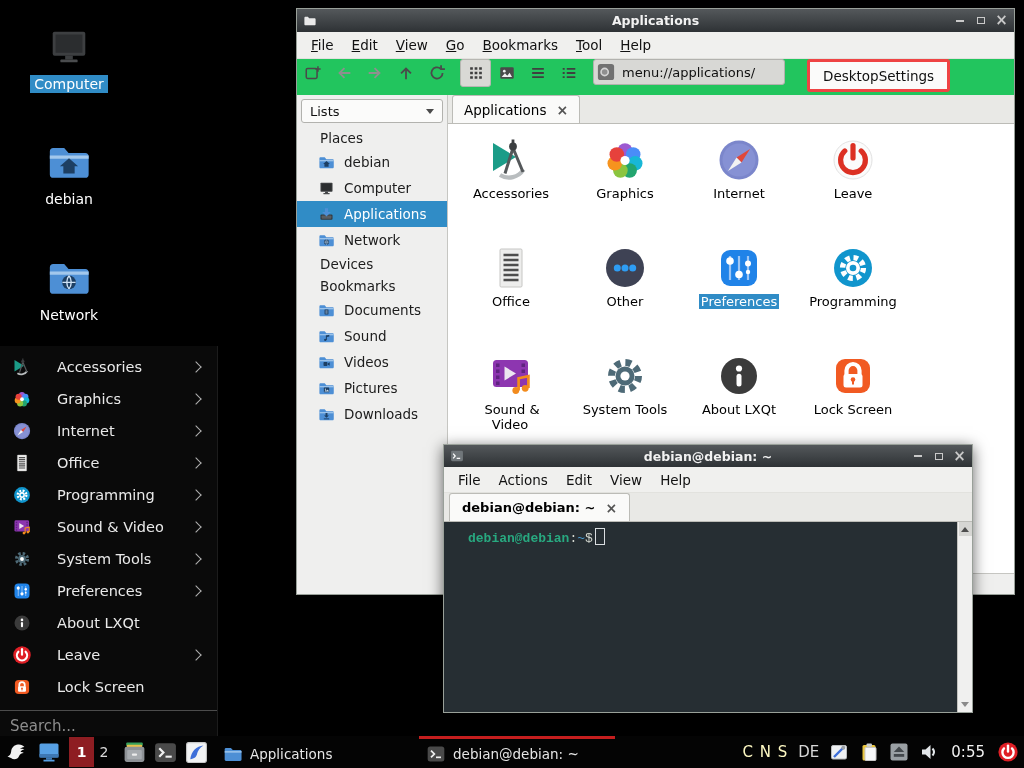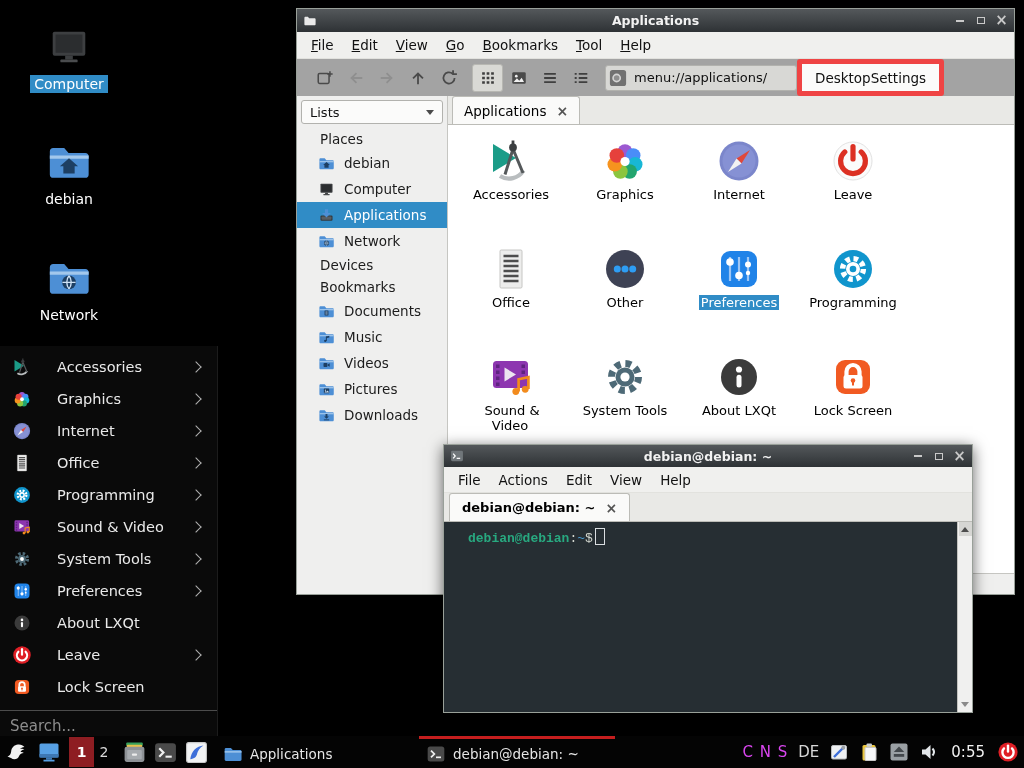--- a/index.html
+++ b/index.html
@@ -32,26 +32,26 @@
   .wbtns{margin-left:auto;display:flex;gap:8px;z-index:1}
   .wb{width:13px;height:13px;display:flex;align-items:center;justify-content:center}
   .wb-min i{width:8px;height:2px;background:#c9c9c9}
   .wb-max i{width:8px;height:7px;border:1.5px solid #c9c9c9;box-sizing:border-box}
   .wb-close::before{content:"×";color:#c9c9c9;font-size:15px;font-weight:bold;line-height:1}
   .menubar{flex:0 0 26px;background:#f0f0ee;display:flex;align-items:center;padding:0 5px;font-size:13.5px;color:#111;border-bottom:1px solid #e2e2de}
   .mi{display:inline-block;padding:3px 9px}
   #fm .mi::first-letter{text-decoration:underline}
 
   
-  .toolbar{flex:0 0 36px;background:#a3a3a3;display:flex;align-items:center;padding:0 12px}
+  .toolbar{flex:0 0 36px;background:#22c55e;display:flex;padding:0 0}
   .tbtn{width:31px;height:28px;display:flex;align-items:center;justify-content:center;border-radius:3px;box-sizing:border-box}
   .tbtn.pressed{background:#d9d9d5;border:1px solid #b7b7b2}
   .addr{width:192px;height:26px;background:#d8d8d5;border:1px solid #b2b2ae;border-radius:3px;display:flex;align-items:center;padding:0 3px;box-sizing:border-box;margin-left:9px}
   .addrtext{font-size:13px;padding-left:7px;color:#101010;white-space:nowrap}
-  .btn{height:27px;padding:0 13px;background:#fbfbfa;border:5px solid #ef4444;border-radius:3px;display:flex;align-items:center;font-size:13.5px;margin-left:0;color:#101010}
+  .btn{height:27px;padding:0 13px;background:#fbfbfa;border:3px solid #ef4444;border-radius:3px;display:flex;align-items:center;font-size:13.5px;margin-left:22px;color:#101010}
 
   .fm-body{flex:1;display:flex;min-height:0}
   .sidebar{flex:0 0 151px;background:#efefee;border-right:1px solid #c6c6c2;display:flex;flex-direction:column;padding-top:3px;box-sizing:border-box;overflow:hidden}
   .combo{height:22px;margin:1px 4px 4px 4px;background:#fbfbfa;border:1px solid #b2b2ae;border-radius:3px;display:flex;align-items:center;justify-content:space-between;padding:0 8px;font-size:13px;color:#101010}
   .combo-arrow{width:0;height:0;border:4px solid transparent;border-top:5px solid #4a4a4a;margin-top:5px}
   .shead{font-size:13.5px;color:#1c1c1c;padding:3px 0 3px 23px}
   .sitem{height:26px;display:flex;align-items:center;padding-left:21px;font-size:13.5px;color:#1c1c1c;gap:9px;white-space:nowrap}
   .sitem.sel{background:var(--sel);color:#fff}
 
   .fm-main{flex:1;display:flex;flex-direction:column;min-width:0}
@@ -87,21 +87,21 @@
   .tb-btn{height:32px;display:flex;align-items:center;justify-content:center}
   .tb-start{width:34px}
   .tb-sd{width:30px}
   .pager1{width:25px;height:30px;background:#8e1d22;color:#fff;font-weight:bold;font-size:14px;display:flex;align-items:center;justify-content:center;margin-left:5px}
   .pager2{width:20px;height:30px;color:#dadada;font-size:14px;display:flex;align-items:center;justify-content:center}
   .ql{display:flex;gap:6px;margin-left:8px;align-items:center}
   .task{height:32px;width:196px;display:flex;align-items:center;gap:7px;padding:0 7px;box-sizing:border-box;border-top:3px solid transparent;color:#e6e6e6;font-size:13.5px;margin-left:7px;white-space:nowrap;overflow:hidden}
   .task.active{border-top-color:var(--ared)}
   .tb-spacer{flex:1}
   .tray{display:flex;align-items:center;gap:10px;padding-right:5px}
-  .kbd-ind{color:#d946ef;font-size:15px;letter-spacing:1px}
+  .kbd-ind{color:#fef9c3;font-size:15px;letter-spacing:1px}
   .kbd-layout{color:#d8d8d8;font-size:15px}
   .clock{color:#f2f2f2;font-size:15px;margin:0 2px}
 </style>
 </head>
 <body>
 
 <div class="dicon" style="top:24px">
   <span class="ico48">
       <svg viewBox="0 0 48 48">
         <rect x="7" y="8" width="34" height="25" rx="2" fill="#3d3f41"></rect>
@@ -446,21 +446,21 @@
       <div class="sitem">
           <span class="ico16">
             <svg viewBox="0 0 48 48">
               <path d="M4 13c0-2.2 1.3-3.5 3.5-3.5H19l4.5 5H41c2.2 0 3.5 1.3 3.5 3.5v19c0 2.2-1.3 3.5-3.5 3.5H7.5C5.3 40.5 4 39.2 4 37V13z" fill="#4d8fd5"></path>
               <rect x="4" y="17.2" width="40.5" height="3.4" fill="#a3c8ec"></rect>
               <circle cx="20.5" cy="33.5" r="3.4" fill="#1d3f63"></circle>
               <rect x="22.4" y="21.5" width="2.6" height="12" fill="#1d3f63"></rect>
               <path d="M22.4 21.5l9.5-2.1v4.4l-9.5 2.1z" fill="#1d3f63"></path>
             </svg>
           </span>
-          <span>Music</span>
+          <span>Sound</span>
         </div>
       <div class="sitem">
           <span class="ico16">
             <svg viewBox="0 0 48 48">
               <path d="M4 13c0-2.2 1.3-3.5 3.5-3.5H19l4.5 5H41c2.2 0 3.5 1.3 3.5 3.5v19c0 2.2-1.3 3.5-3.5 3.5H7.5C5.3 40.5 4 39.2 4 37V13z" fill="#4d8fd5"></path>
               <rect x="4" y="17.2" width="40.5" height="3.4" fill="#a3c8ec"></rect>
               <rect x="15.5" y="22.5" width="11" height="11.5" rx="2" fill="#1d3f63"></rect>
               <path d="M27.5 26.5l5.5-3.3v10.1l-5.5-3.3z" fill="#1d3f63"></path>
             </svg>
           </span>

